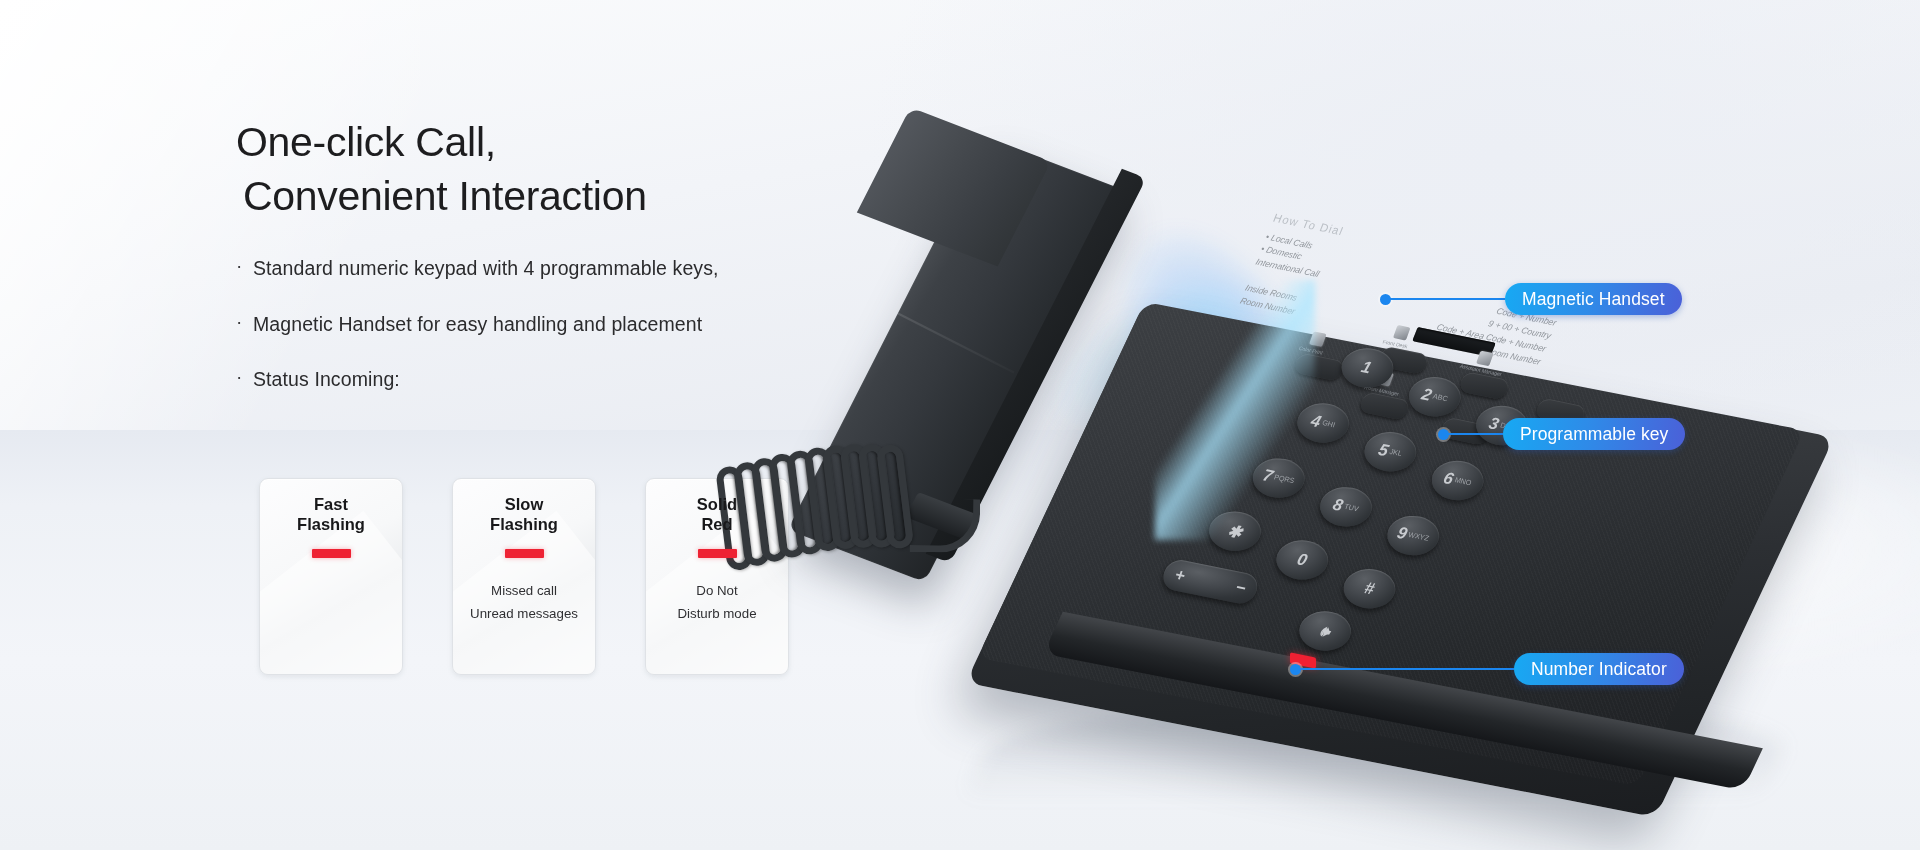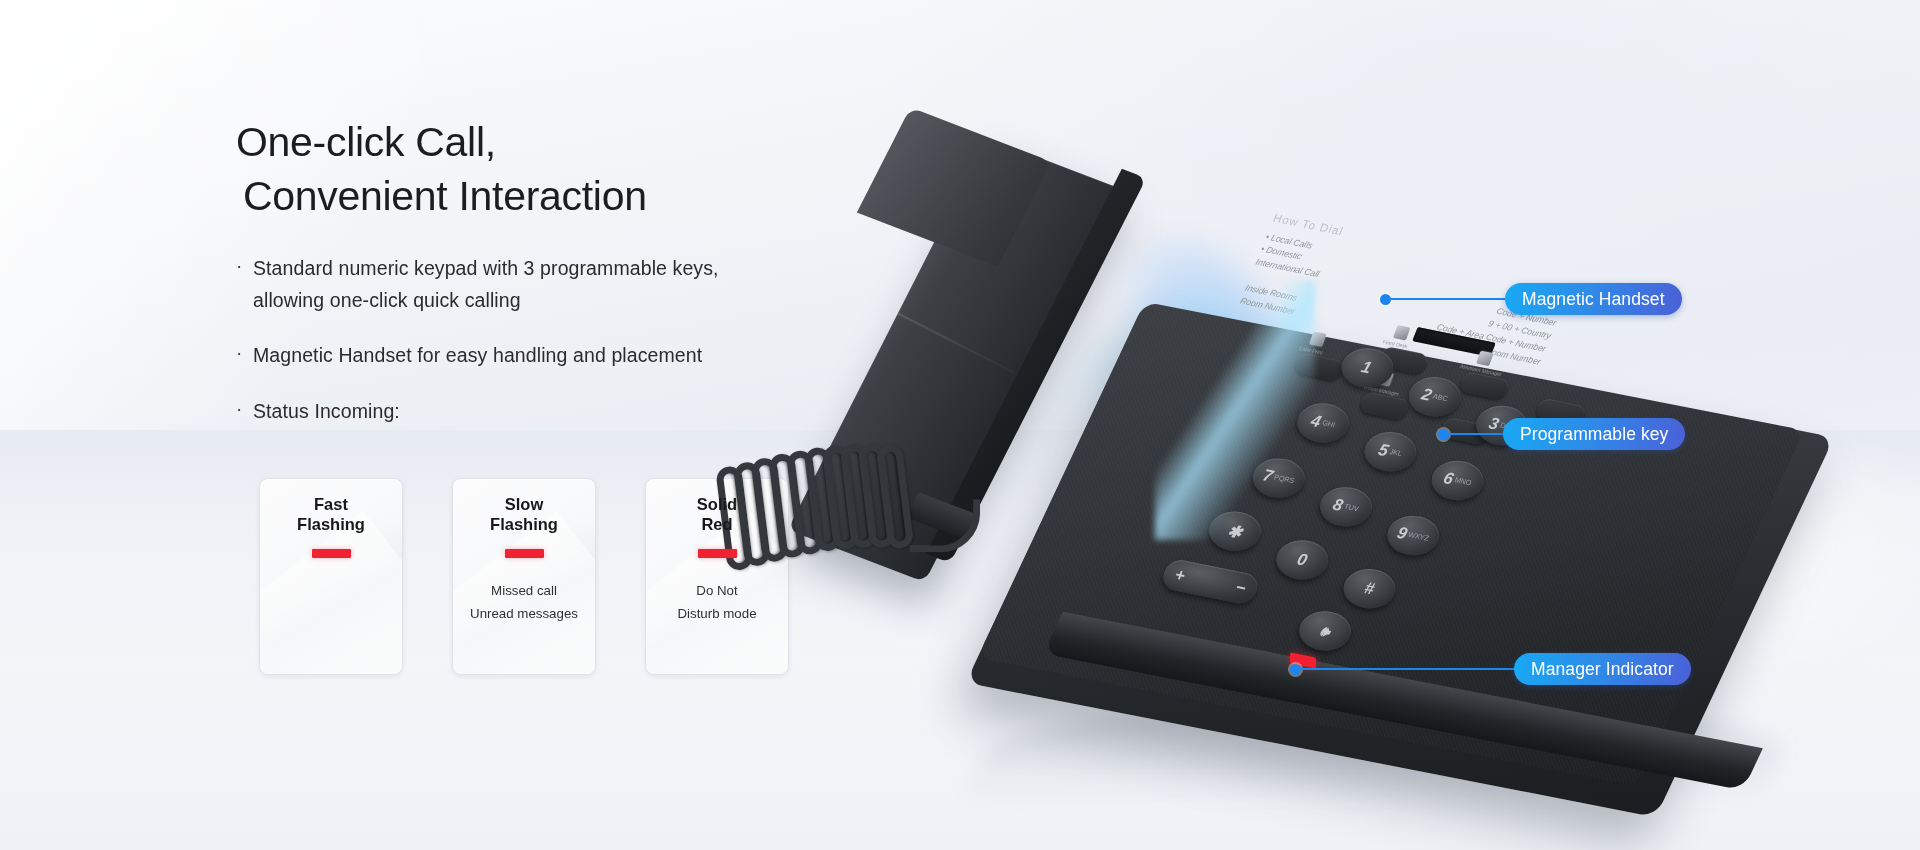--- a/index.html
+++ b/index.html
@@ -269,22 +269,21 @@
     <h1 class="headline">
       <span>One-click Call,</span>
       <span class="l2">Convenient Interaction</span>
     </h1>
 
     <div id="bullets">
 
       <div class="bullet">
         <span class="dot">·</span>
         <span class="btext">
-          <span>Standard numeric keypad with 3 programmable keys,</span>
-          <span class="ln2">allowing one-click quick calling</span>
+          <span>Standard numeric keypad with 4 programmable keys,</span>
         </span>
       </div>
 
       <div class="bullet">
         <span class="dot">·</span>
         <span class="btext">
           <span>Magnetic Handset for easy handling and placement</span>
         </span>
       </div>
 
@@ -486,16 +485,16 @@
 
   <div class="callout" id="co-progkey">
     <span class="nub"></span>
     <span class="leader"></span>
     <span class="pill">Programmable key</span>
   </div>
 
   <div class="callout" id="co-status">
     <span class="nub"></span>
     <span class="leader"></span>
-    <span class="pill">Manager Indicator</span>
+    <span class="pill">Number Indicator</span>
   </div>
 
 </div>
 
 </body></html>

